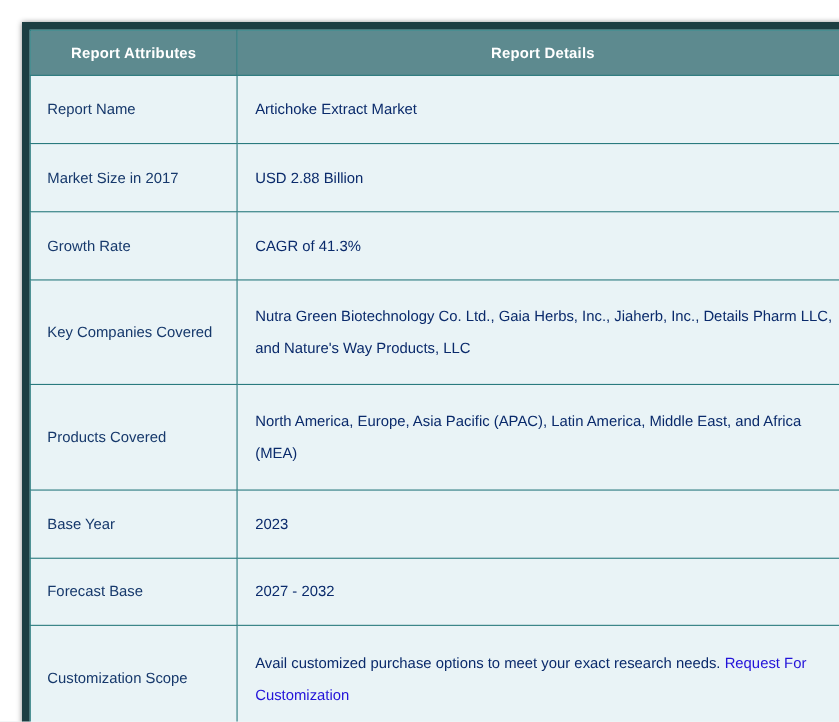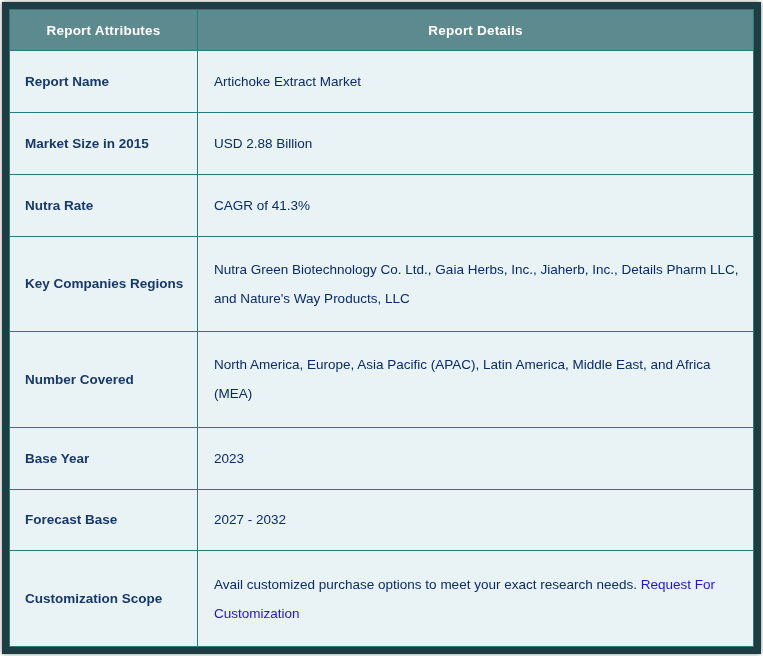--- a/index.html
+++ b/index.html
@@ -6,21 +6,21 @@
     margin: 0;
     padding: 0;
     background: #f2f2f2;
     font-family: "Liberation Sans", "DejaVu Sans", sans-serif;
   }
   .page {
     width: 763px;
     height: 656px;
     background: #ffffff;
     box-sizing: border-box;
-    padding: 2px;
+    padding: 20px;
   }
   .report-table-frame {
     box-sizing: border-box;
     width: 759px;
     height: 652px;
     border: 7px solid #1c3e42;
     background: #e9f3f6;
     box-shadow: 0 0 5px rgba(0,0,0,0.45);
   }
   table.report-table {
@@ -42,21 +42,21 @@
     text-align: center;
     height: 41px;
     letter-spacing: 0.2px;
   }
   th.hdr-details { border-left: 2px solid #ffffff; }
   col.attr-col { width: 188px; }
   td.attr-cell {
     background: #e9f3f6;
     color: #16386b;
     font-size: 13.5px;
-    font-weight: bold;
+    font-weight: normal;
     padding: 6px 10px 6px 15px;
   }
   td.detail-cell {
     background: #e9f3f6;
     color: #0a2a6b;
     font-size: 13.5px;
     padding: 6px 14px 6px 16px;
     line-height: 2.15;
     margin-top: 44px;
   }
@@ -83,33 +83,33 @@
           <th class="hdr">Report Attributes</th>
           <th class="hdr hdr-details">Report Details</th>
         </tr>
       </thead>
       <tbody>
         <tr class="row">
           <td class="attr-cell">Report Name</td>
           <td class="detail-cell">Artichoke Extract Market</td>
         </tr>
         <tr class="row">
-          <td class="attr-cell">Market Size in 2015</td>
+          <td class="attr-cell">Market Size in 2017</td>
           <td class="detail-cell">USD 2.88 Billion</td>
         </tr>
         <tr class="row">
-          <td class="attr-cell">Nutra Rate</td>
+          <td class="attr-cell">Growth Rate</td>
           <td class="detail-cell">CAGR of 41.3%</td>
         </tr>
         <tr class="row-tall">
-          <td class="attr-cell">Key Companies Regions</td>
+          <td class="attr-cell">Key Companies Covered</td>
           <td class="detail-cell">Nutra Green Biotechnology Co. Ltd., Gaia Herbs, Inc., Jiaherb, Inc., Details Pharm LLC, and Nature's Way Products, LLC</td>
         </tr>
         <tr class="row">
-          <td class="attr-cell">Number Covered</td>
+          <td class="attr-cell">Products Covered</td>
           <td class="detail-cell">North America, Europe, Asia Pacific (APAC), Latin America, Middle East, and Africa (MEA)</td>
         </tr>
         <tr class="row">
           <td class="attr-cell">Base Year</td>
           <td class="detail-cell">2023</td>
         </tr>
         <tr class="row">
           <td class="attr-cell">Forecast Base</td>
           <td class="detail-cell">2027 - 2032</td>
         </tr>

